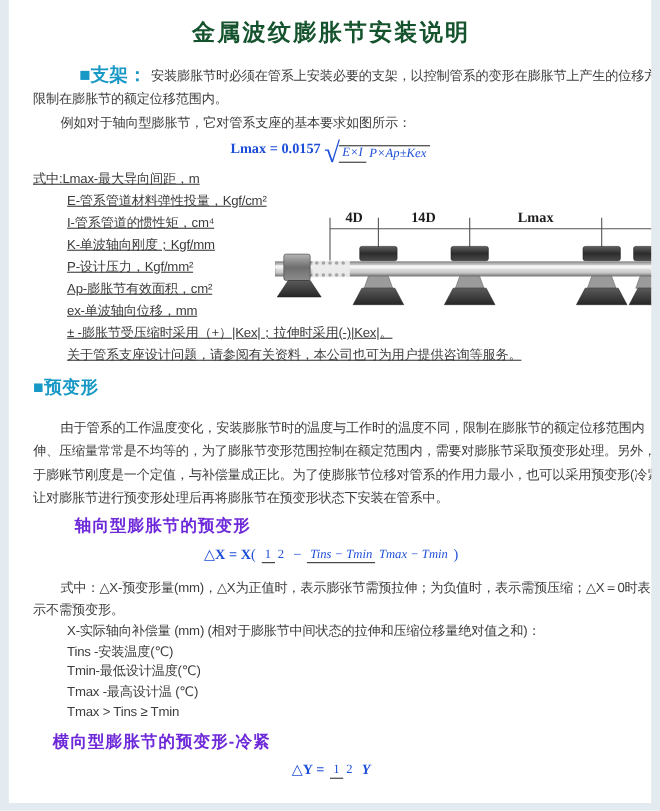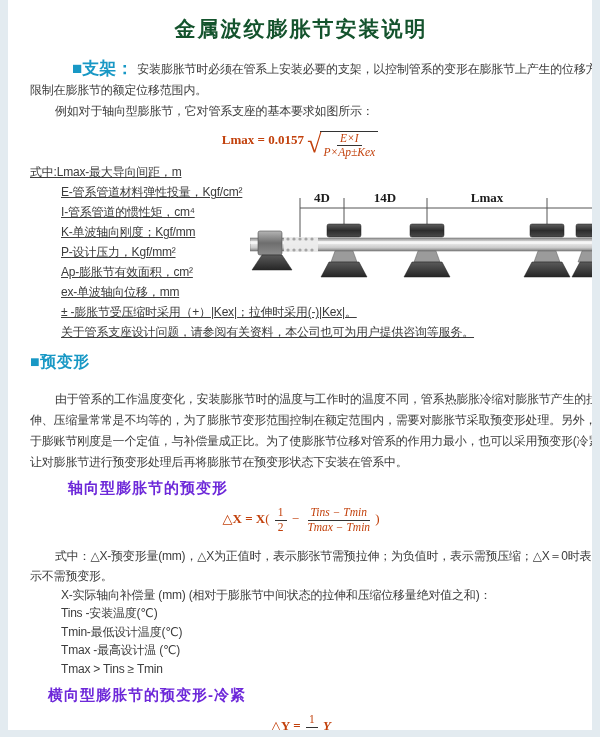--- a/index.html
+++ b/index.html
@@ -59,28 +59,28 @@
     font-size:15px;
     font-weight:bold;
     letter-spacing:1px;
   }
   .subhead.axial{padding-left:38px;}
   .subhead.lateral{padding-left:18px;margin-top:8px;}
   
   .formula{
     text-align:center;
     font-family:"Liberation Serif","DejaVu Serif",serif;
-    color:#c2410c;
+    color:#1d4ed8;
     margin:4px 0;
   }
   .formula .bold{font-weight:bold;}
   .formula .it{font-style:italic;}
   .frac{
     display:inline-flex;
-    flex-direction:column;
+    flex-direction:row;
     align-items:center;
     vertical-align:middle;
     line-height:1.15;
     font-size:11.5px;
     margin:0 2px;
   }
   .frac .num{border-bottom:1px solid #333;padding:0 3px;}
   .frac .den{padding:0 3px;}
   .radical{
     display:inline-block;
@@ -219,21 +219,21 @@
     <g>
       <rect x="326" y="38" width="28" height="13" rx="2" fill="url(#clampGrad)" stroke="#1e1e1e" stroke-width="0.5"></rect>
       <polygon points="332,65 348,65 348,76 328,76" fill="#9b9b9b" stroke="#5e5e5e" stroke-width="0.5"></polygon>
       <polygon points="330,76 348,76 348,91 322,91" fill="url(#baseGrad)" stroke="#1e1e1e" stroke-width="0.5"></polygon>
     </g>
   </svg>
 
   <h2 class="sec-head2">■预变形</h2>
 
   <div class="para">
-    <p class="line indent">由于管系的工作温度变化，安装膨胀节时的温度与工作时的温度不同，管系热膨胀冷缩对膨胀节产生的拉</p>
+    <p class="line indent">由于管系的工作温度变化，安装膨胀节时的温度与工作时的温度不同，限制在膨胀节的额定位移范围内</p>
     <p class="line">伸、压缩量常常是不均等的，为了膨胀节变形范围控制在额定范围内，需要对膨胀节采取预变形处理。另外，由</p>
     <p class="line">于膨账节刚度是一个定值，与补偿量成正比。为了使膨胀节位移对管系的作用力最小，也可以采用预变形(冷紧)方</p>
     <p class="line">让对膨胀节进行预变形处理后再将膨胀节在预变形状态下安装在管系中。</p>
   </div>
 
   <h3 class="subhead axial">轴向型膨胀节的预变形</h3>
 
   <div class="formula formula2">
     <span class="bold">△X = X</span><span>(</span>
     <span class="frac">

